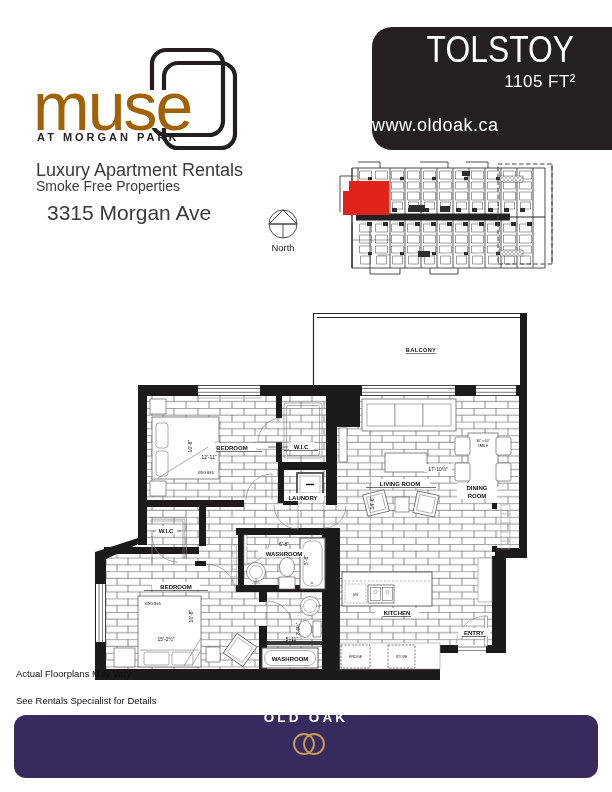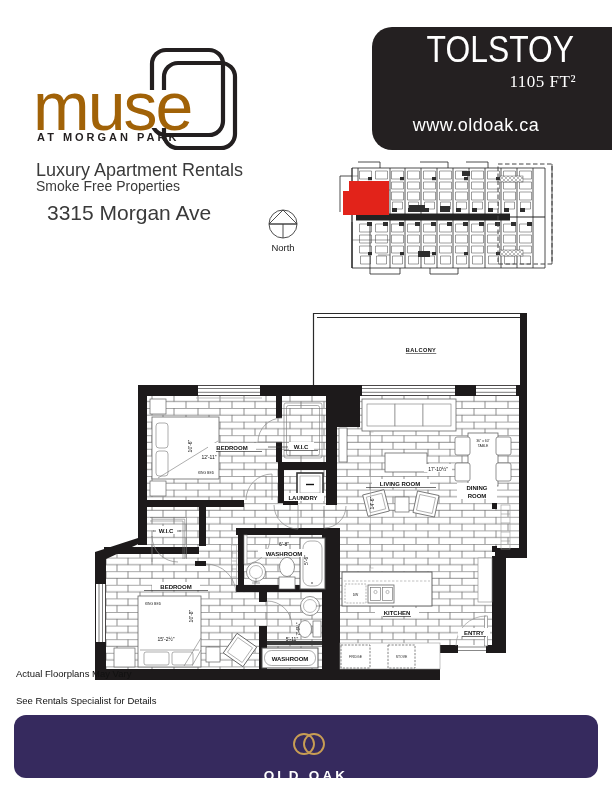--- a/index.html
+++ b/index.html
@@ -23,23 +23,23 @@
 <div class="abs" style="left:36px;top:160px;font-size:18px;color:#3a3a3a;">Luxury Apartment Rentals</div>
 
 <div class="abs" style="left:36px;top:178px;font-size:14px;color:#3a3a3a;">Smoke Free Properties</div>
 
 <div class="abs" style="left:47px;top:201px;font-size:21px;color:#3a3a3a;">3315 Morgan Ave</div>
 
 <div class="abs" style="left:372px;top:27px;width:240px;height:123px;background:#242021;border-radius:20px 0 0 20px;"></div>
 
 <div class="abs" style="left:372px;top:29px;width:202px;text-align:right;font-size:37px;color:#fff;letter-spacing:0px;transform:scaleX(0.86);transform-origin:100% 50%;">TOLSTOY</div>
 
-<div class="abs" style="left:372px;top:72px;width:204px;text-align:right;font-size:17px;color:#fff;letter-spacing:0.5px;font-family:Liberation Serif, serif;">1105 FT²</div>
-
-<div class="abs" style="left:372px;top:115px;width:208px;text-align:center;font-size:18px;color:#fff;letter-spacing:0.5px;">www.oldoak.ca</div>
+<div class="abs" style="left:372px;top:72px;width:204px;text-align:right;font-size:17px;color:#fff;letter-spacing:0.5px;">1105 FT²</div>
+
+<div class="abs" style="left:372px;top:115px;width:208px;text-align:left;font-size:18px;color:#fff;letter-spacing:0.5px;">www.oldoak.ca</div>
 
 <svg class="abs" style="left:0;top:0" width="612" height="792" viewBox="0 0 612 792">
   <defs>
     <pattern id="pk" width="46" height="13.6" patternUnits="userSpaceOnUse">
       <rect width="46" height="13.6" fill="#ffffff"></rect>
       <path d="M0,0.3 H46 M0,7.1 H46" stroke="#454545" stroke-width="0.6" fill="none"></path>
       <path d="M14,0.3 V7.1 M36,0.3 V7.1 M2,7.1 V13.6 M25,7.1 V13.6" stroke="#454545" stroke-width="0.6" fill="none"></path>
     </pattern>
     <pattern id="hx" width="4" height="4" patternUnits="userSpaceOnUse">
       <rect width="4" height="4" fill="#fff"></rect>
@@ -500,13 +500,13 @@
 
 <div class="abs" style="left:16px;top:695px;font-size:9.5px;color:#111;">See Rentals Specialist for Details</div>
 
 <div class="abs" style="left:14px;top:715px;width:584px;height:63px;background:#362a5e;border-radius:12px;"></div>
 
 <svg class="abs" style="left:278px;top:729px" width="70" height="32" viewBox="0 0 70 32">
   <circle cx="26" cy="15" r="10" fill="none" stroke="#c89d54" stroke-width="1.9"></circle>
   <circle cx="36" cy="15" r="10" fill="none" stroke="#c89d54" stroke-width="1.9"></circle>
 </svg>
 
-<div class="abs" style="left:156px;top:768px;width:300px;text-align:center;font-size:13.5px;font-weight:bold;color:#fff;letter-spacing:3.2px;">OLD OAK</div>
+<div class="abs" style="left:156px;top:710px;width:300px;text-align:center;font-size:13.5px;font-weight:bold;color:#fff;letter-spacing:3.2px;">OLD OAK</div>
 
 </body></html>

